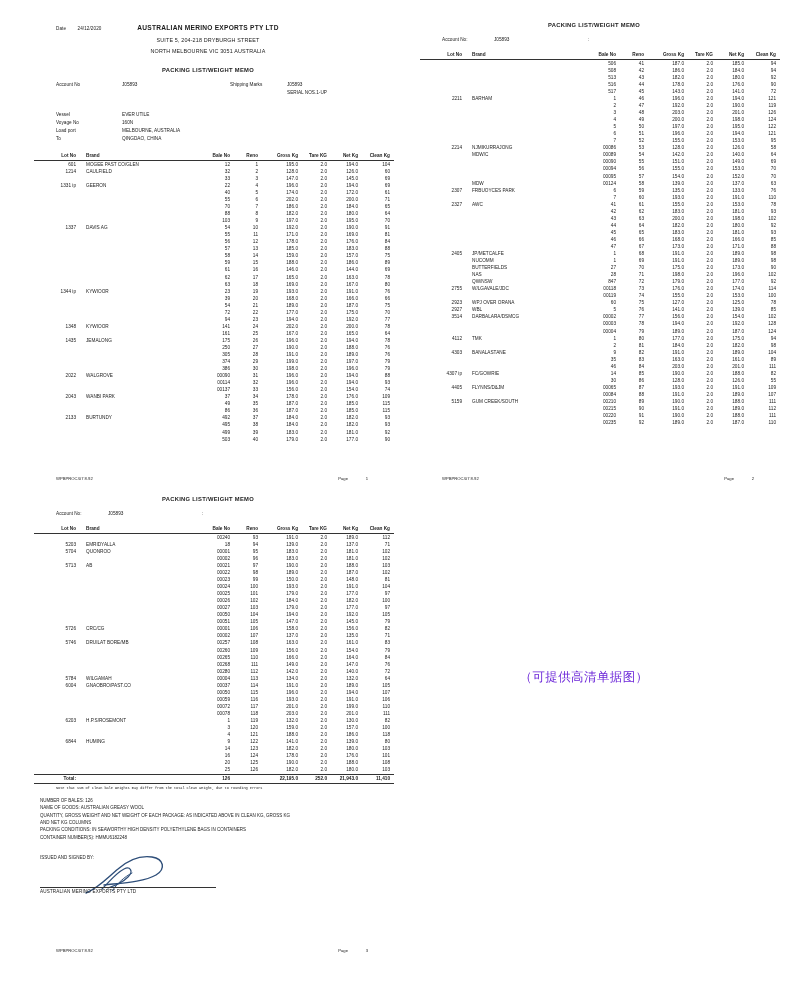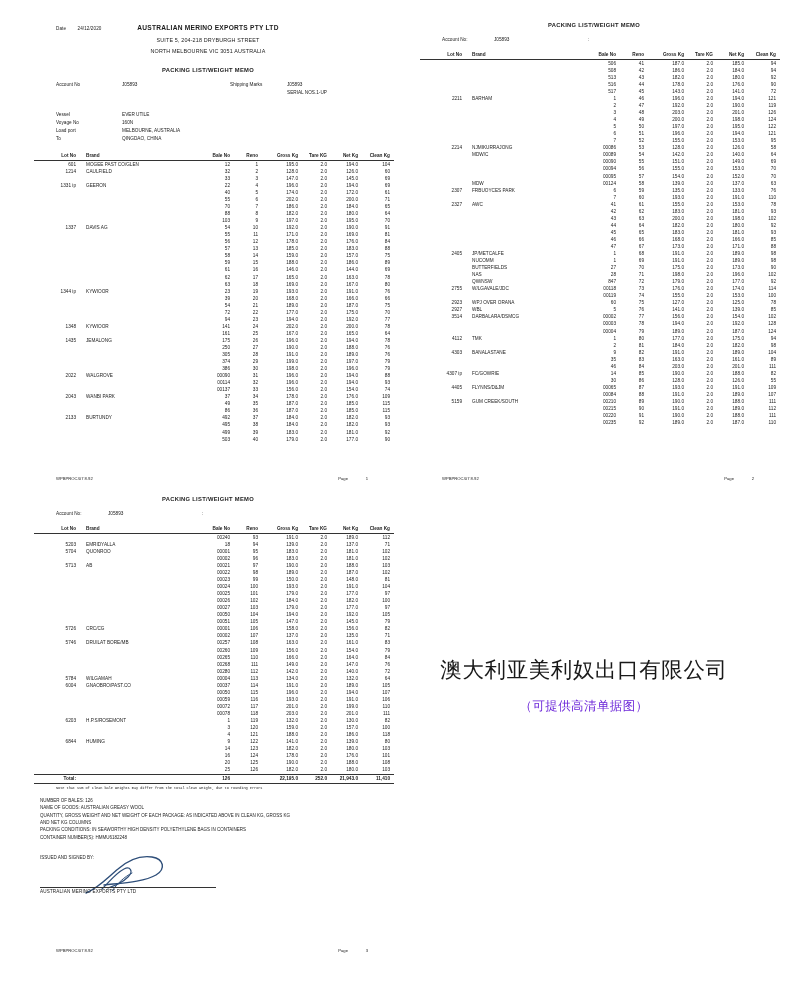--- a/index.html
+++ b/index.html
@@ -1658,15 +1658,14 @@
   </div>
 
   <div class="page-footer">
     <span class="prog">WPBPROC/07 8.92</span>
     <span class="pg">Page</span>
     <span class="pgno">3</span>
   </div>
 </section>
 
 <div class="cn-block">
-  <div class="cn-line1">澳大利亚美利奴出口有限公司</div>
   <div class="cn-line3">（可提供高清单据图）</div>
 </div>
 
 </body></html>

